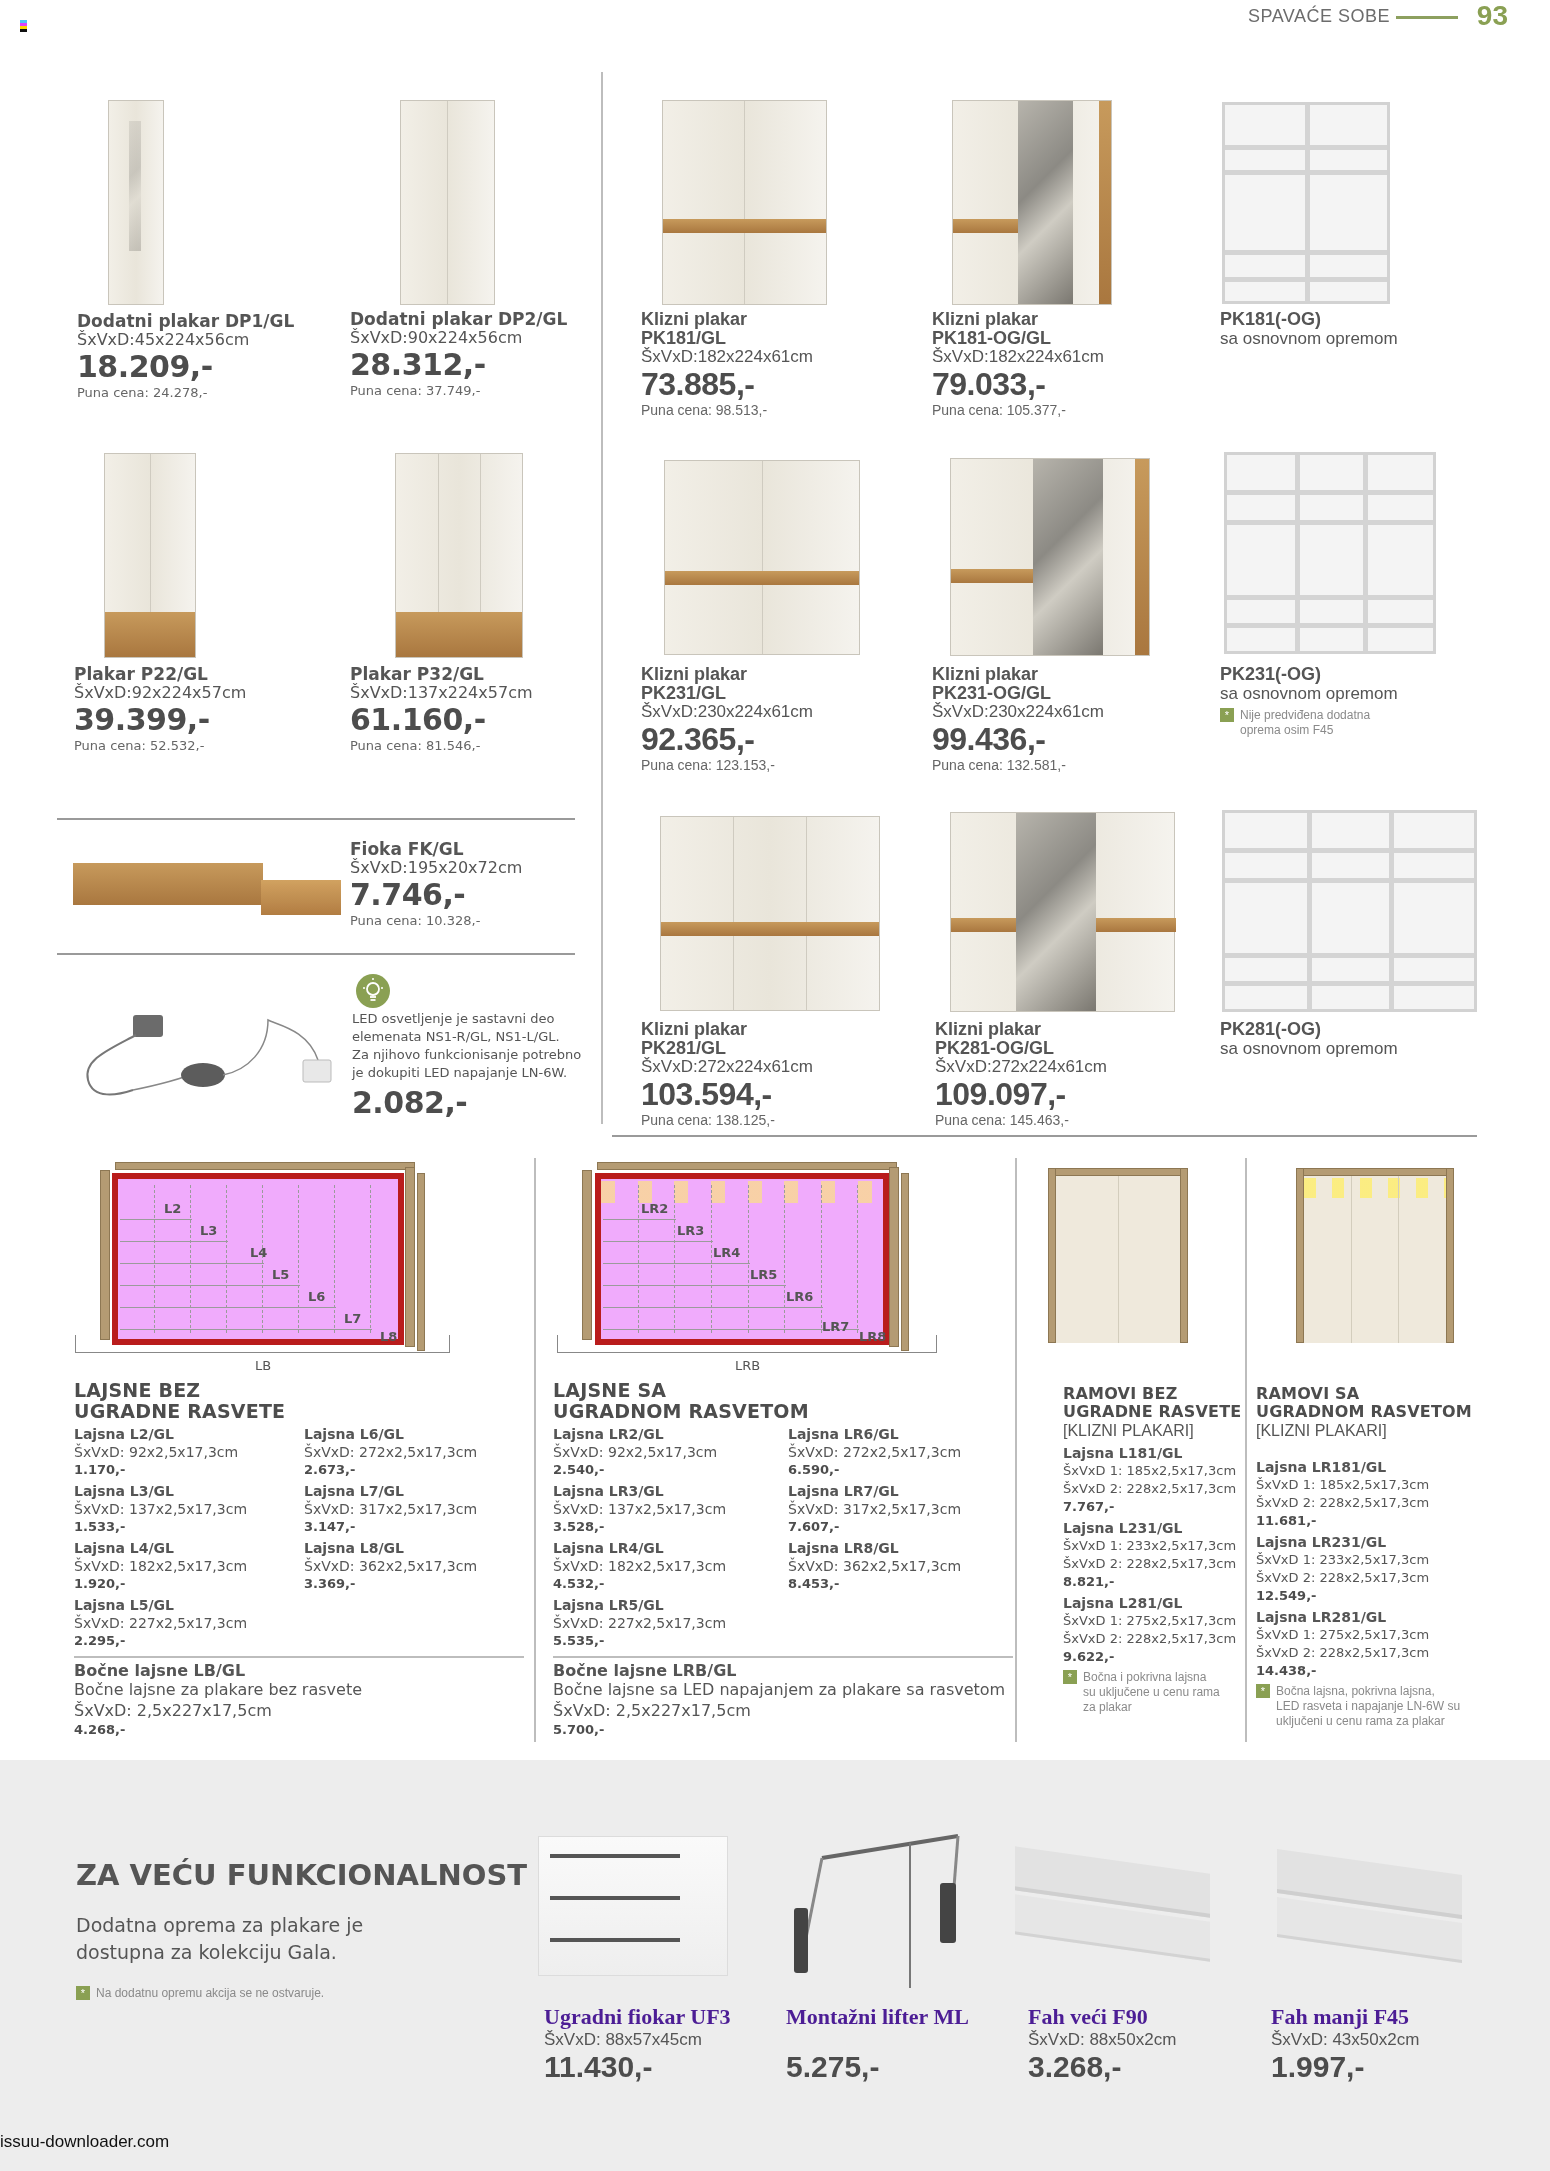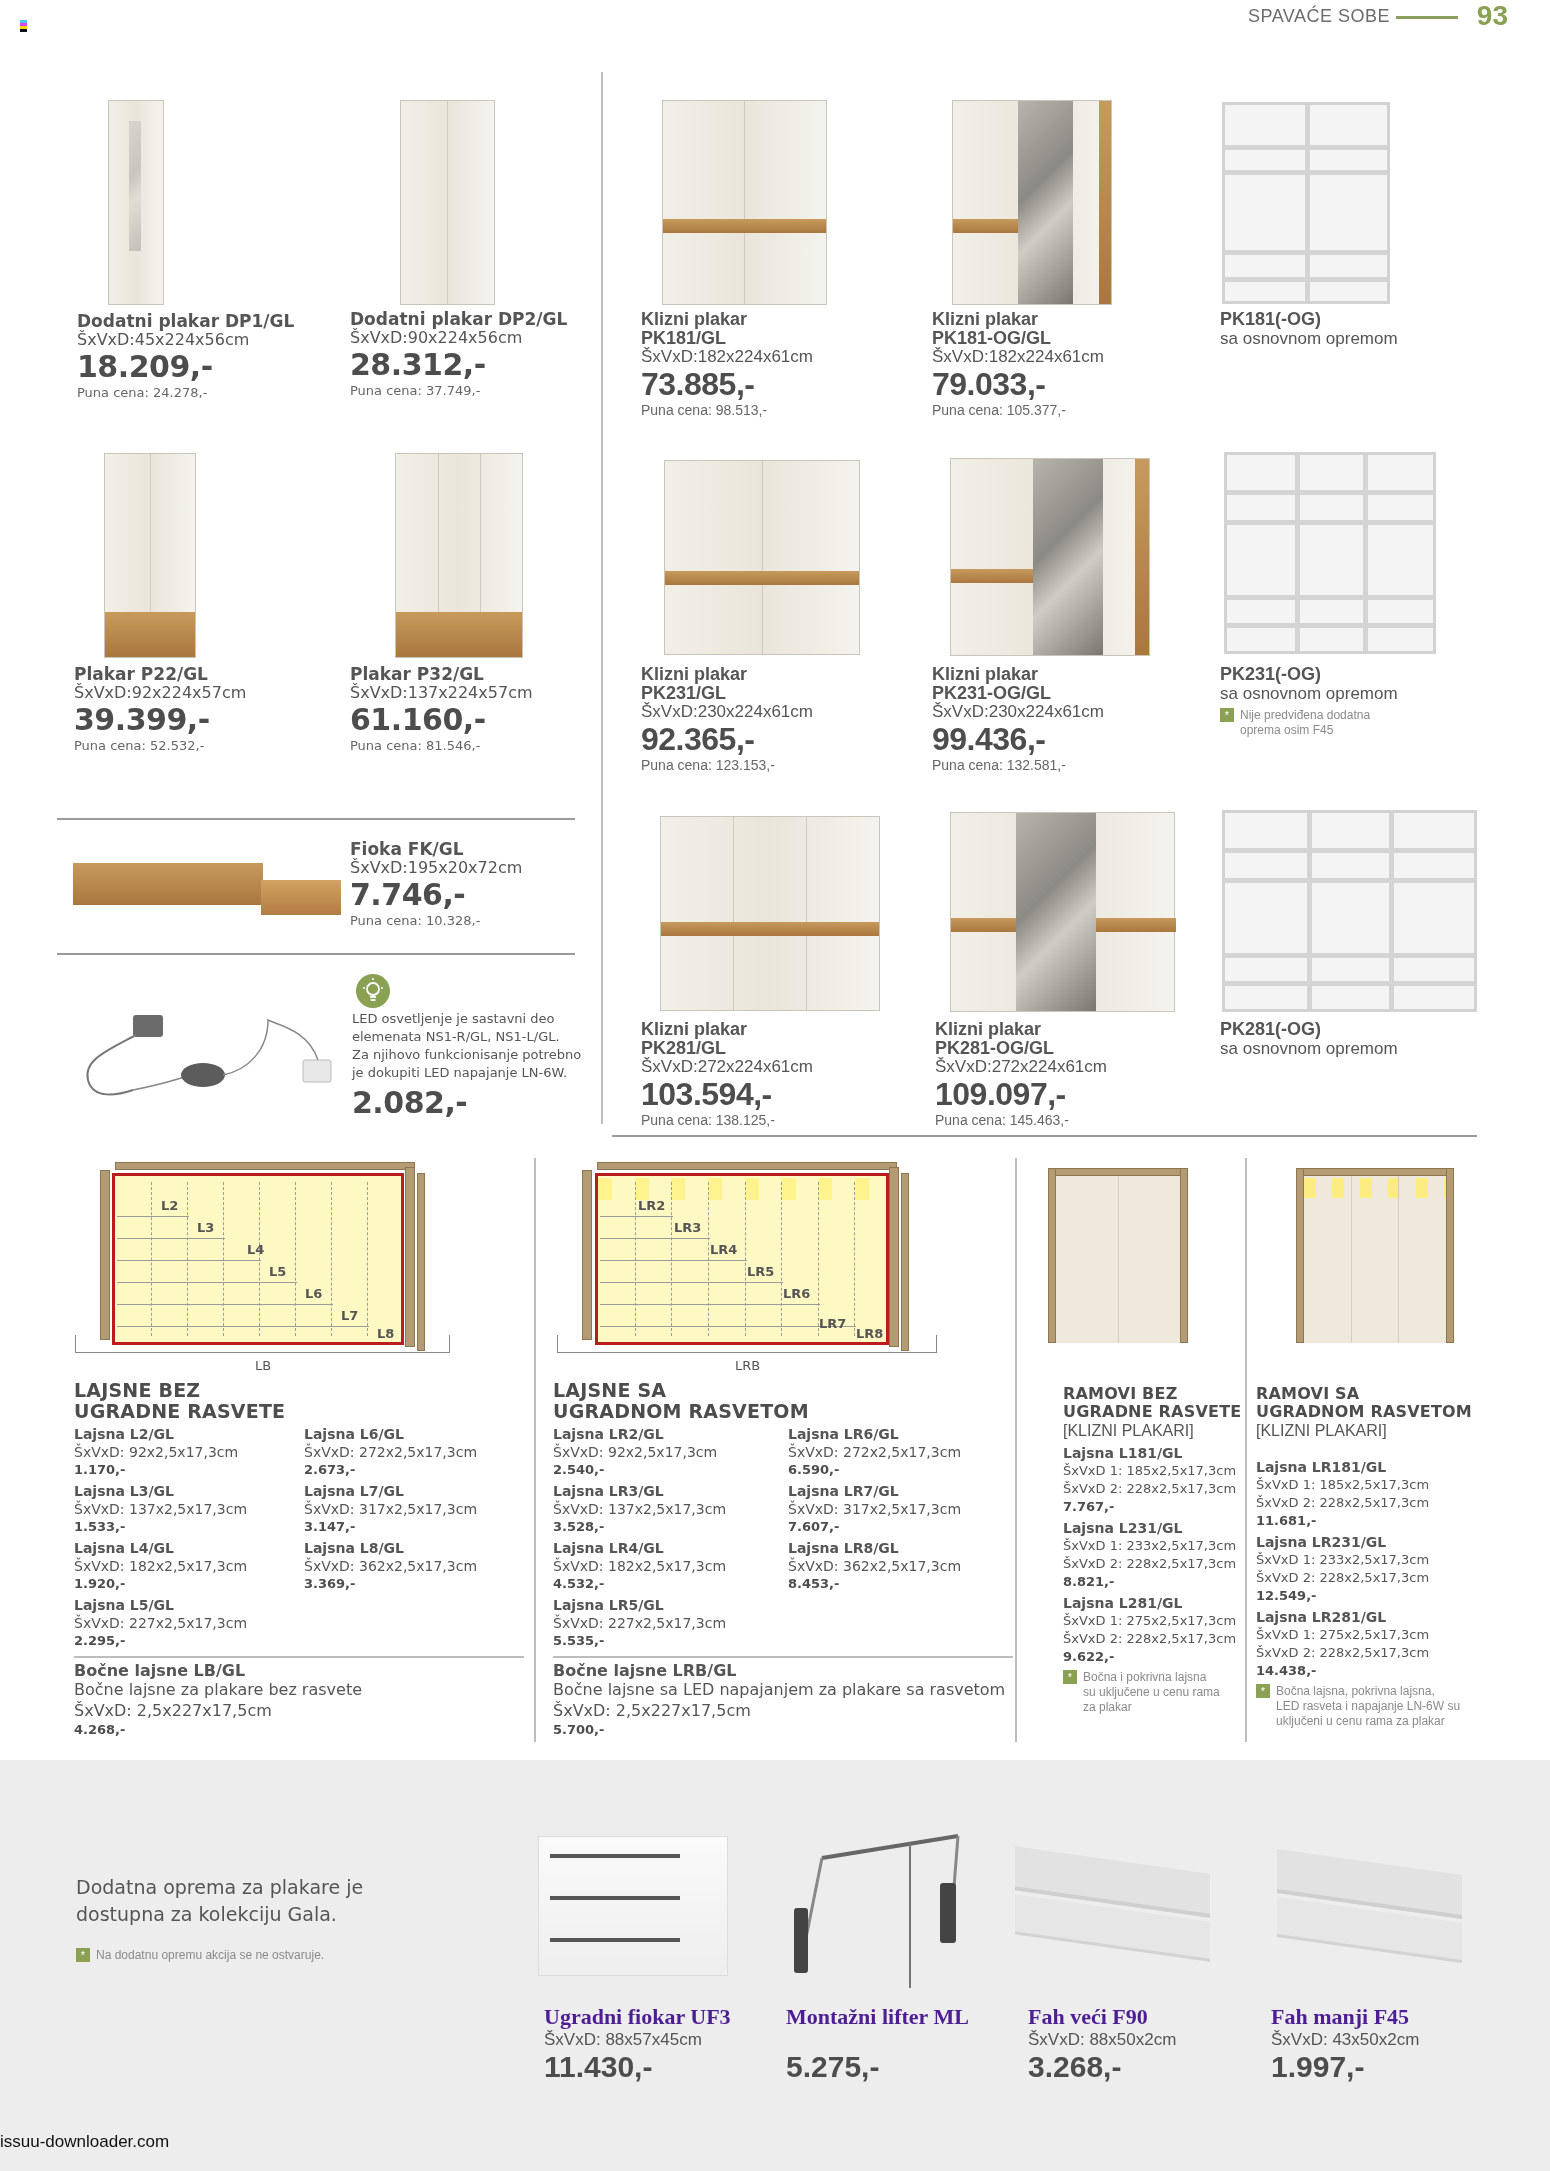--- a/index.html
+++ b/index.html
@@ -45,21 +45,21 @@
   
   .sec-h { font-size: 19px; font-weight: bold; color: #4d4d4d; line-height: 21px; letter-spacing: 0.2px; }
   .sec-h2 { font-family:"Liberation Sans",sans-serif; font-size: 18px; color: #555; line-height: 20px; }
   .t-name { font-size: 14px; font-weight: bold; color: #555; line-height: 17px; }
   .t-dim { font-size: 14px; color: #555; line-height: 18px; }
   .t-price { font-size: 13px; font-weight: bold; color: #4d4d4d; line-height: 18px; }
   .grid2 { display:grid; grid-template-columns: 1fr 1fr; column-gap: 10px; }
   .item { margin-bottom: 4px; }
 
   
-  .diag { background:#fef9c3; border:3px solid #b91c1c;padding-left:36px; }
+  .diag { background:#f0abfc; border:6px solid #b91c1c;padding-left:36px; }
   .dlab { position:absolute; font-size:13px; font-weight:bold; color:#555; }
   .dash-v { position:absolute; top:6px; bottom:6px; width:0; border-left:1px dashed #9b9b9b; }
   .dash-h { position:absolute; height:0; border-top:1px solid #9b9b9b; }
   .side-oak { position:absolute; background:#b49b73; border:1px solid #8d7753; }
 
   
   .band { left:0; top:1760px; width:1550px; height:411px; background:#ededed; }
   .acc-name { font-family:Liberation Serif, serif; font-size:22px; font-weight:bold; color:#4c1d95; }
   .acc-dim { font-family:"Liberation Sans",sans-serif; font-size:17px; color:#555; line-height:20px; height:20px; }
   .acc-price { font-family:"Liberation Sans",sans-serif; font-size:30px; font-weight:bold; color:#4d4d4d; }
@@ -530,20 +530,21 @@
     <div>
         <div>Bočna lajsna, pokrivna lajsna,</div>
         <div>LED rasveta i napajanje LN-6W su</div>
         <div>uključeni u cenu rama za plakar</div>
       </div>
   </div>
 </div>
 
 <div class="abs band"></div>
 <div class="abs" style="left:76px; top:1856px;">
+  <div style="font-size:29px; font-weight:bold; color:#555; line-height:38px;">ZA VEĆU FUNKCIONALNOST</div>
   <div style="font-size:19px; color:#555; line-height:27px; margin-top:18px;">Dodatna oprema za plakare je</div>
   <div style="font-size:19px; color:#555; line-height:27px;">dostupna za kolekciju Gala.</div>
   <div class="note" style="margin-top:20px;"><span class="star">*</span><span>Na dodatnu opremu akcija se ne ostvaruje.</span></div>
 </div>
 
 <div class="abs" style="left:538px; top:1836px; width:210px; height:140px;">
   <div class="abs" style="left:0; top:0; width:190px; height:140px; background:linear-gradient(180deg,#fafafa,#eeeeee); border:1px solid #dcdcdc;"></div>
   <div class="abs" style="left:12px; top:18px; width:130px; height:4px; background:#555;"></div>
   <div class="abs" style="left:12px; top:60px; width:130px; height:4px; background:#555;"></div>
   <div class="abs" style="left:12px; top:102px; width:130px; height:4px; background:#555;"></div>

